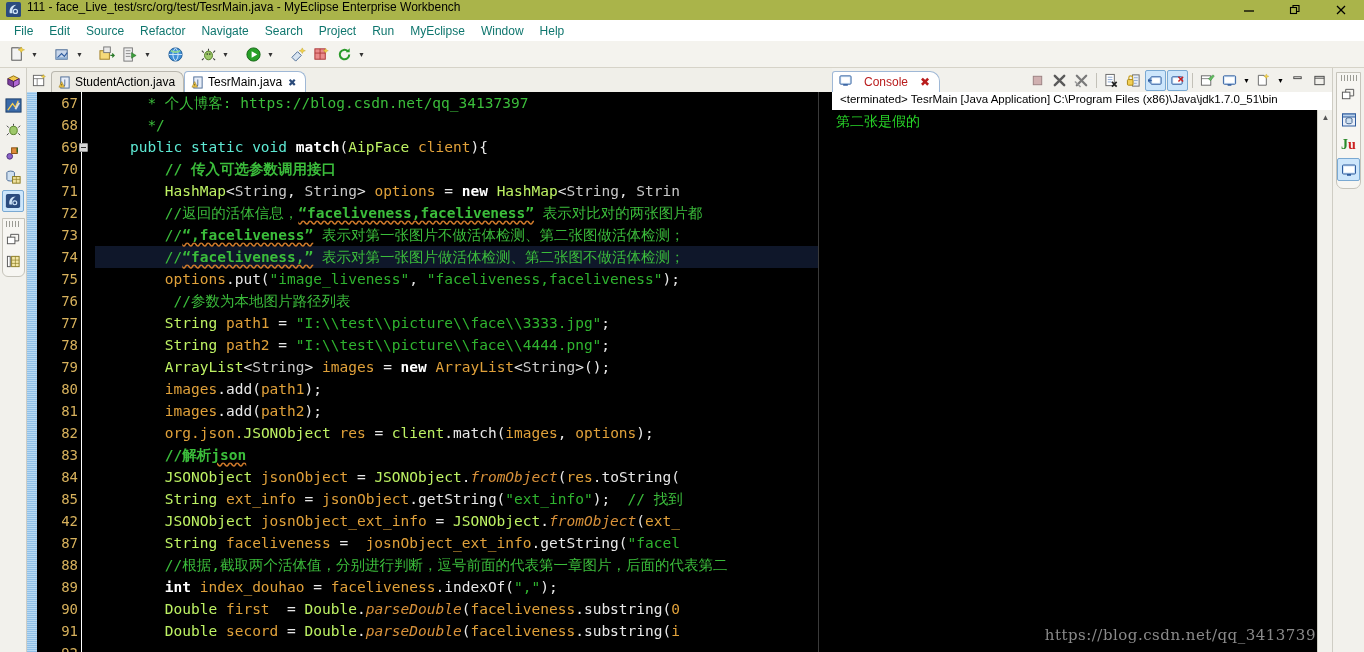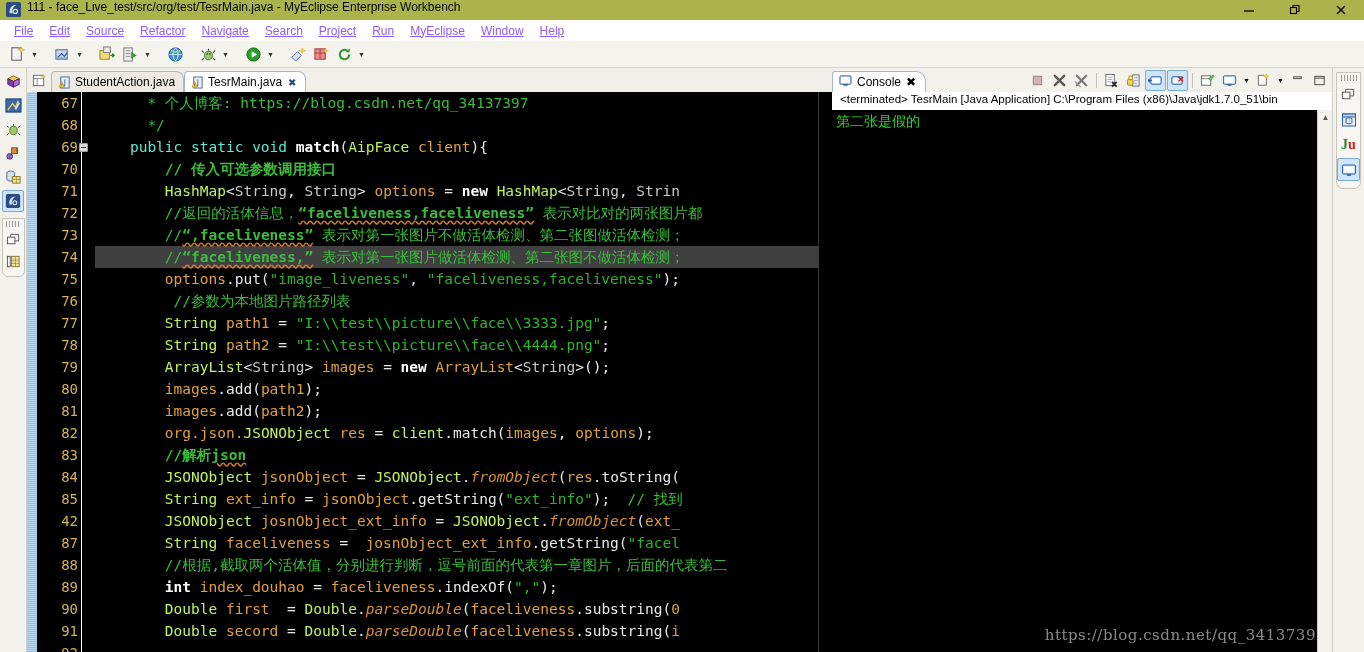--- a/index.html
+++ b/index.html
@@ -18,21 +18,21 @@
   .tb-icon{ width:20px; height:18px; margin-left:3px; display:flex; align-items:center; justify-content:center; }
   .tb-title{ font-size:12px; color:#000; margin-left:4px; white-space:nowrap; }
   .tb-btns{ position:absolute; right:0; top:0; height:20px; display:flex; }
   .tb-btn{ width:46px; height:20px; display:flex; align-items:center; justify-content:center; color:#111; font-size:12px; }
 
   
   .menubar{
     position:absolute; left:0; top:20px; width:1364px; height:21px;
     background:#ffffff; display:flex; align-items:center; padding-left:6px;
   }
-  .menu-item{ font-size:12px; color:#8b5cf6; padding:2px 8px; white-space:nowrap;text-decoration:underline; }
+  .menu-item{ font-size:12px; color:#0f766e; padding:2px 8px; white-space:nowrap; }
 
   
   .toolbar{
     position:absolute; left:0; top:41px; width:1364px; height:27px;
     background:#f4f3ee; border-bottom:1px solid #d6d3c8;
     display:flex; align-items:center; padding-left:6px; gap:1px;
   }
   .tool{ width:22px; height:22px; display:flex; align-items:center; justify-content:center; }
   .tool-arrow{ width:11px; height:22px; display:flex; align-items:center; justify-content:center; font-size:7px; color:#333;}
   .tool-sep{ width:9px; }
@@ -86,21 +86,21 @@
   .gut-line .fold:after{
     content:""; position:absolute; left:1px; top:3px; width:5px; height:1px; background:#333;
   }
   .gutter-sep{ width:9px; flex:none; background:#000; border-left:1px solid #ffffff; }
   .code{
     flex:1; background:#000; position:relative;
     font-family:"DejaVu Sans Mono", monospace; font-size:14.5px;
     white-space:pre; overflow:hidden; padding-left:5px;
   }
   .cl{ height:22px; line-height:22px; color:#d4d4d4; }
-  .cl.hl{ background:#404040; }
+  .cl.hl{ background:#0f172a; }
   .kw{ color:#5eead4; font-weight:normal; }
   .kw2{ color:#ffffff; font-weight:bold; }
   .typ{ color:#bef264; }
   .var{ color:#e0a13a; }
   .str{ color:#2fb42f; }
   .cmt{ color:#3bbd3b; }
   .cmt-b{ color:#3bbd3b; font-weight:bold; }
   .mth{ color:#d8913a; font-style:italic; }
   .plain{ color:#e8e8e8; }
   .grey{ color:#c8c8c8; }
@@ -109,22 +109,22 @@
     position:absolute; right:0; top:24px; width:14px; height:560px; background:#000;
     border-left:1px solid #3a3a3a;
   }
 
   
   .console{
     position:absolute; left:832px; top:68px; width:500px; height:584px; background:#f2f1ec;
   }
   .con-tabrow{ height:24px; position:relative; display:flex; align-items:flex-end; }
   .con-tab{
-    height:21px; display:flex; align-items:center; gap:5px; padding:0 9px 0 6px;
-    font-size:12px; color:#000000; background:#ffffff;
+    height:21px; display:flex; align-items:center; gap:12px; padding:0 9px 0 6px;
+    font-size:12px; color:#b91c1c; background:#ffffff;
     border:1px solid #9fb8d6; border-bottom:none; border-radius:3px 10px 0 0;
   }
   .con-tools{
     position:absolute; right:2px; top:0px; height:24px; display:flex; align-items:center; gap:1px;
   }
   .ct{ width:21px; height:21px; display:flex; align-items:center; justify-content:center;}
   .ct.on{ background:#cde6fb; border:1px solid #7aa9d2; border-radius:2px; }
   .ct-arrow{ width:11px; height:21px; display:flex; align-items:center; justify-content:center; font-size:7px;}
   .ct-sep{ width:1px; height:15px; background:#c3c1b8; margin:0 3px; }
   .con-head{

